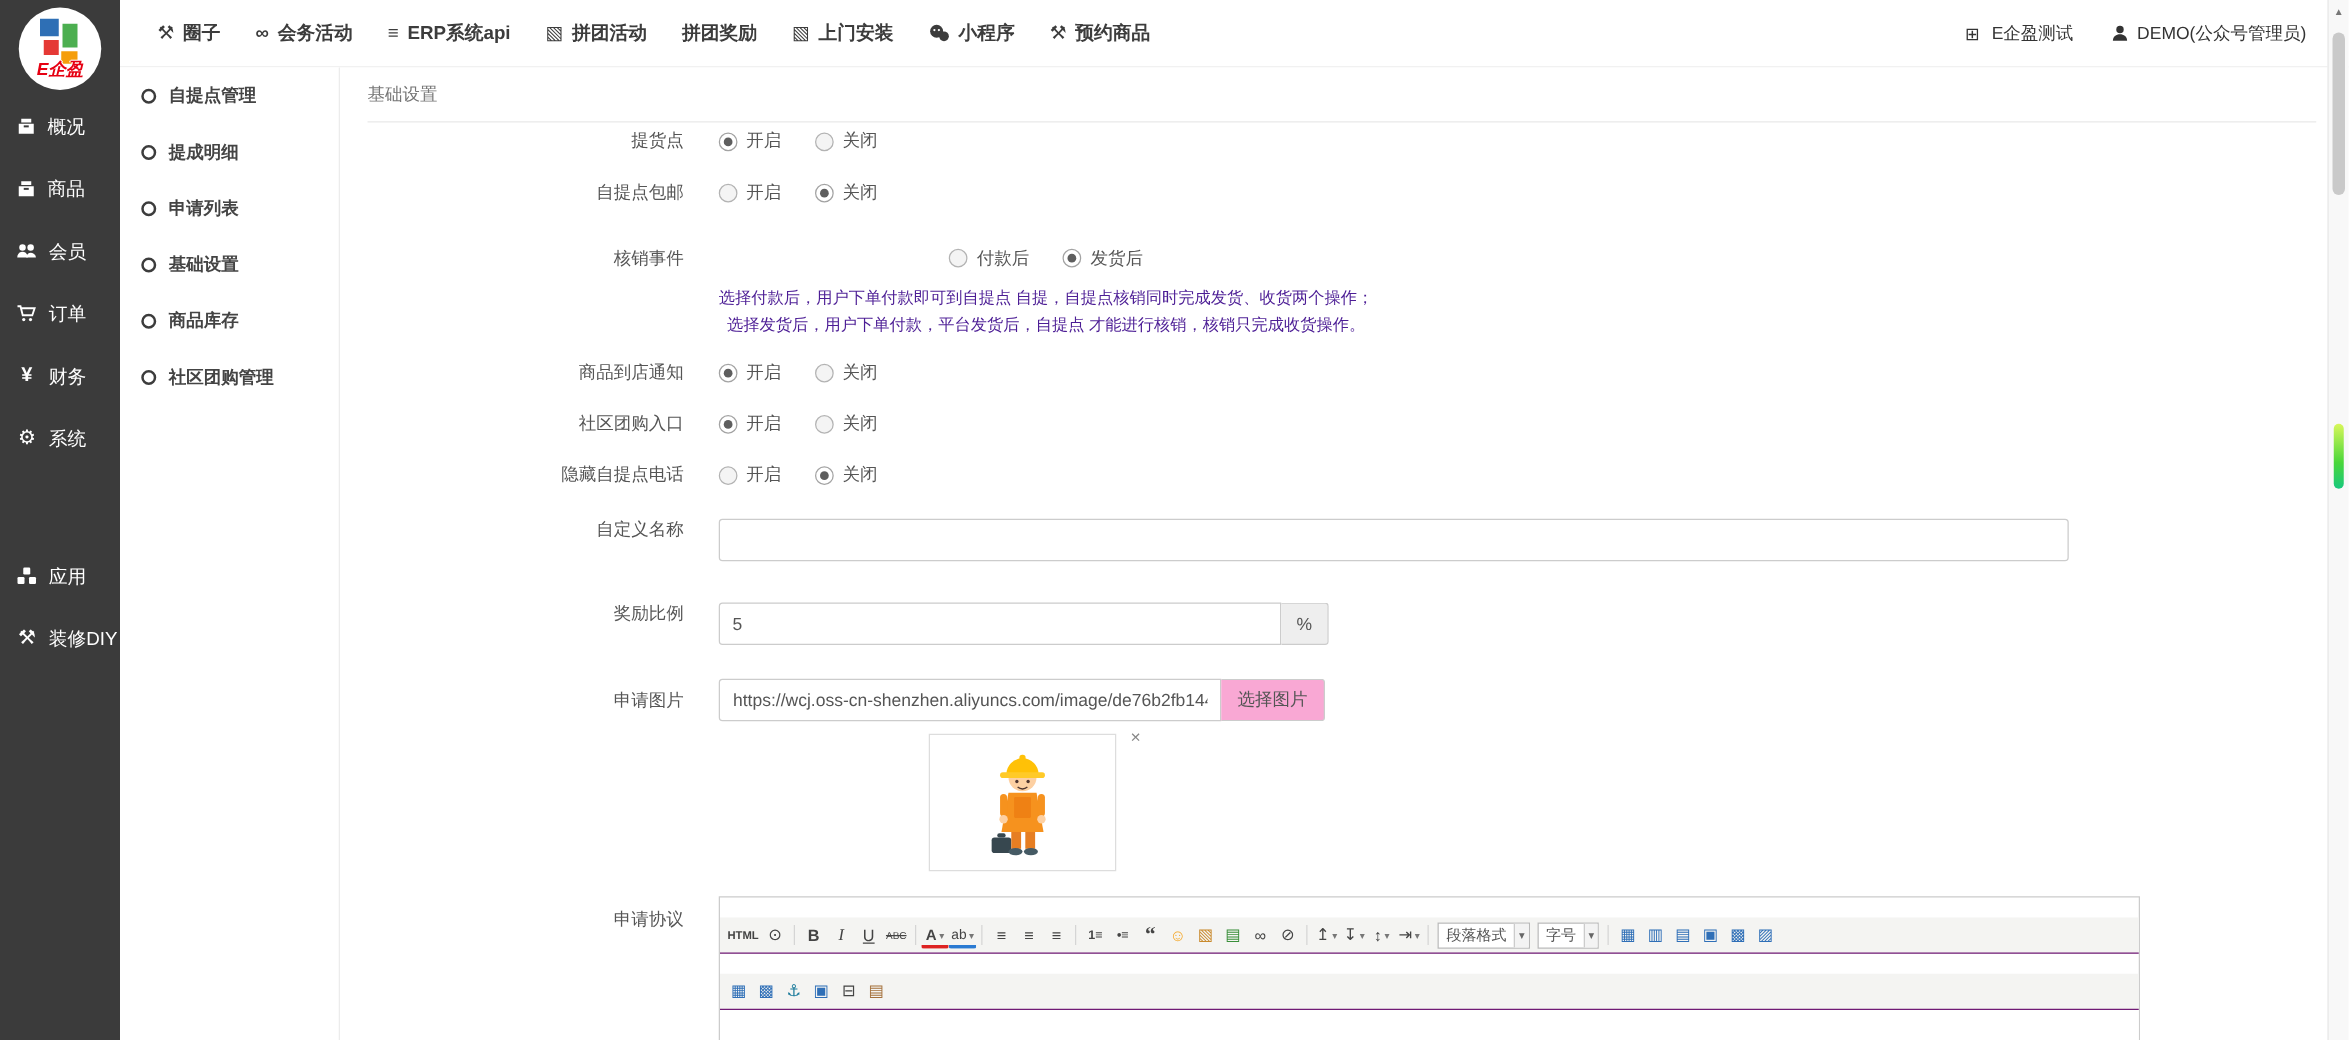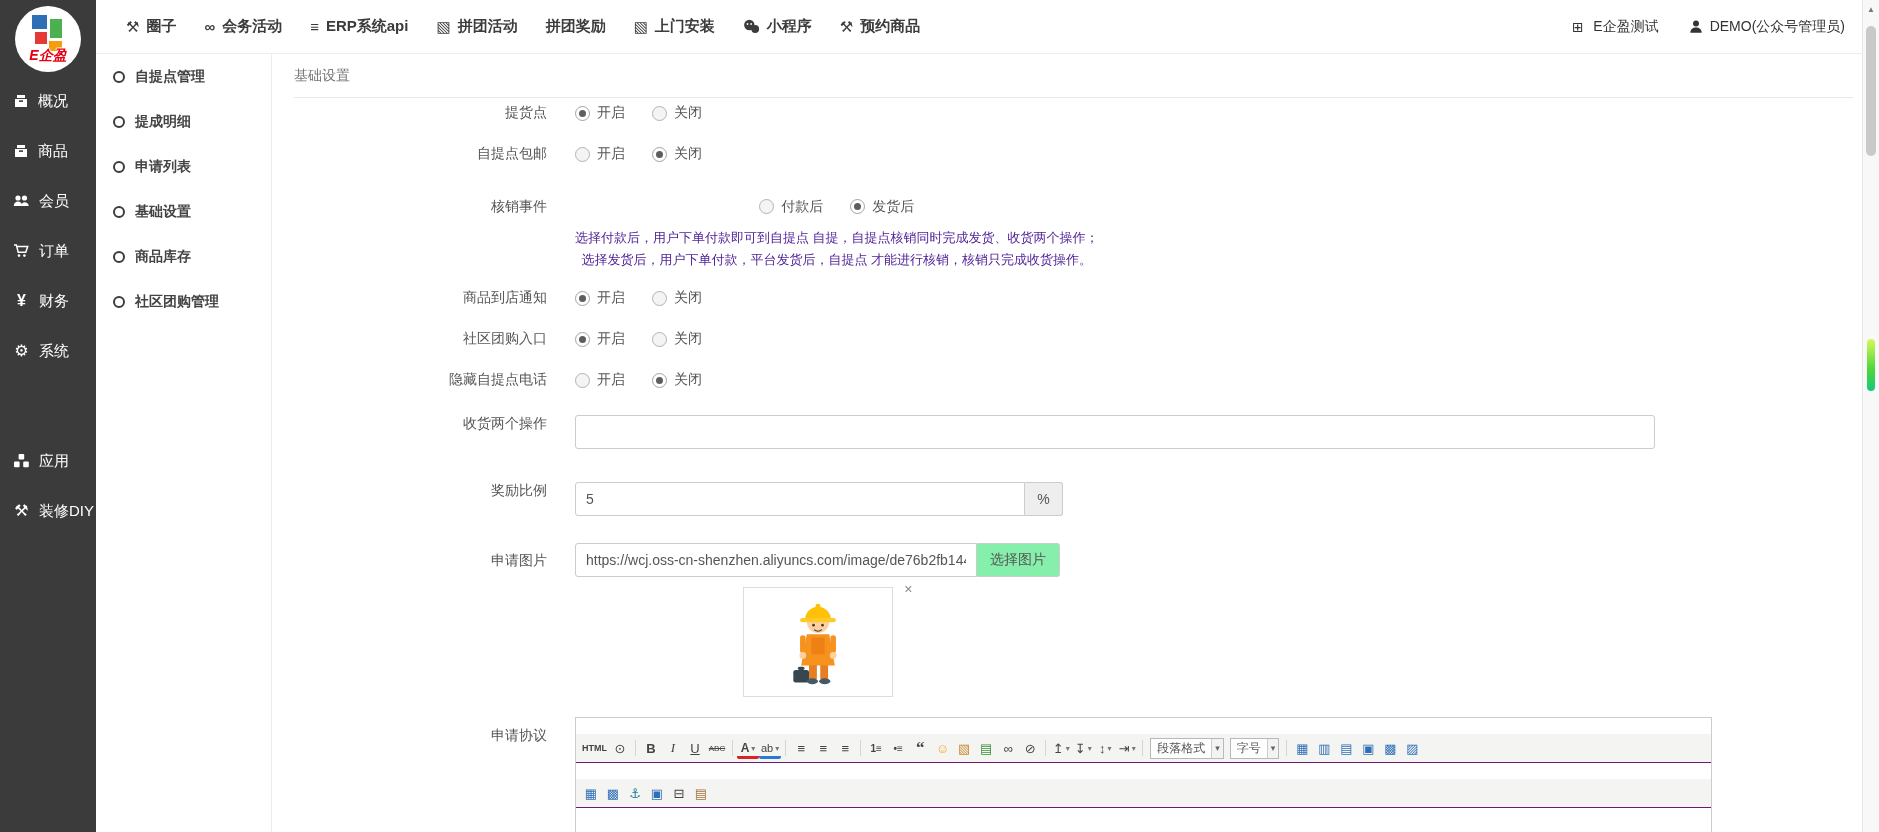--- a/index.html
+++ b/index.html
@@ -72,21 +72,21 @@
     font-size:14px; color:#555; outline:none; background:#fff;
     font-family:"Liberation Sans","DejaVu Sans",sans-serif; }
   .w-name { width:1080px; }
   .group { display:flex; align-items:stretch; }
   .group .tin { border-radius:3px 0 0 3px; }
   .w-reward { width:450px; }
   .addon { width:38px; border:1px solid #ccc; border-left:none; border-radius:0 3px 3px 0;
     background:#eee; display:flex; align-items:center; justify-content:center;
     font-size:14px; color:#555; }
   .w-url { width:402px; }
-  .pick-btn { border:1px solid #ccc; border-left:none; border-radius:0 3px 3px 0; background:#86efac;
+  .pick-btn { border:1px solid #ccc; border-left:none; border-radius:0 3px 3px 0; background:#f9a8d4;
     padding:0 13px; font-size:14px; color:#555; display:flex; align-items:center; cursor:pointer; }
 
   .thumbwrap { position:relative; margin-top:10px; width:150px; }
   .thumb-card { width:150px; height:110px; border:1px solid #ddd; background:#fff;
     display:flex; align-items:center; justify-content:center; }
   .thumb-close { position:absolute; right:-20px; top:-5px; font-size:14px; color:#888;
     cursor:pointer; line-height:1; }
 
   
   .agreement-label { line-height:20px; padding-top:8px;text-align:right; }
@@ -370,21 +370,21 @@
                 <span class="optlab">开启</span>
               </span>
               <span class="opt">
                 <span class="radio checked"></span>
                 <span class="optlab">关闭</span>
               </span>
             </div>
           </div>
 
           <div class="frow mt3">
-            <label class="flabel">收货两个操作</label>
+            <label class="flabel">自定义名称</label>
             <div class="fctrl">
               <input class="tin w-name" type="text" value="" style="">
             </div>
           </div>
 
           <div class="frow mt26">
             <label class="flabel">奖励比例</label>
             <div class="fctrl">
               <div class="group">
                 <input class="tin w-reward" type="text" value="5" style="">

